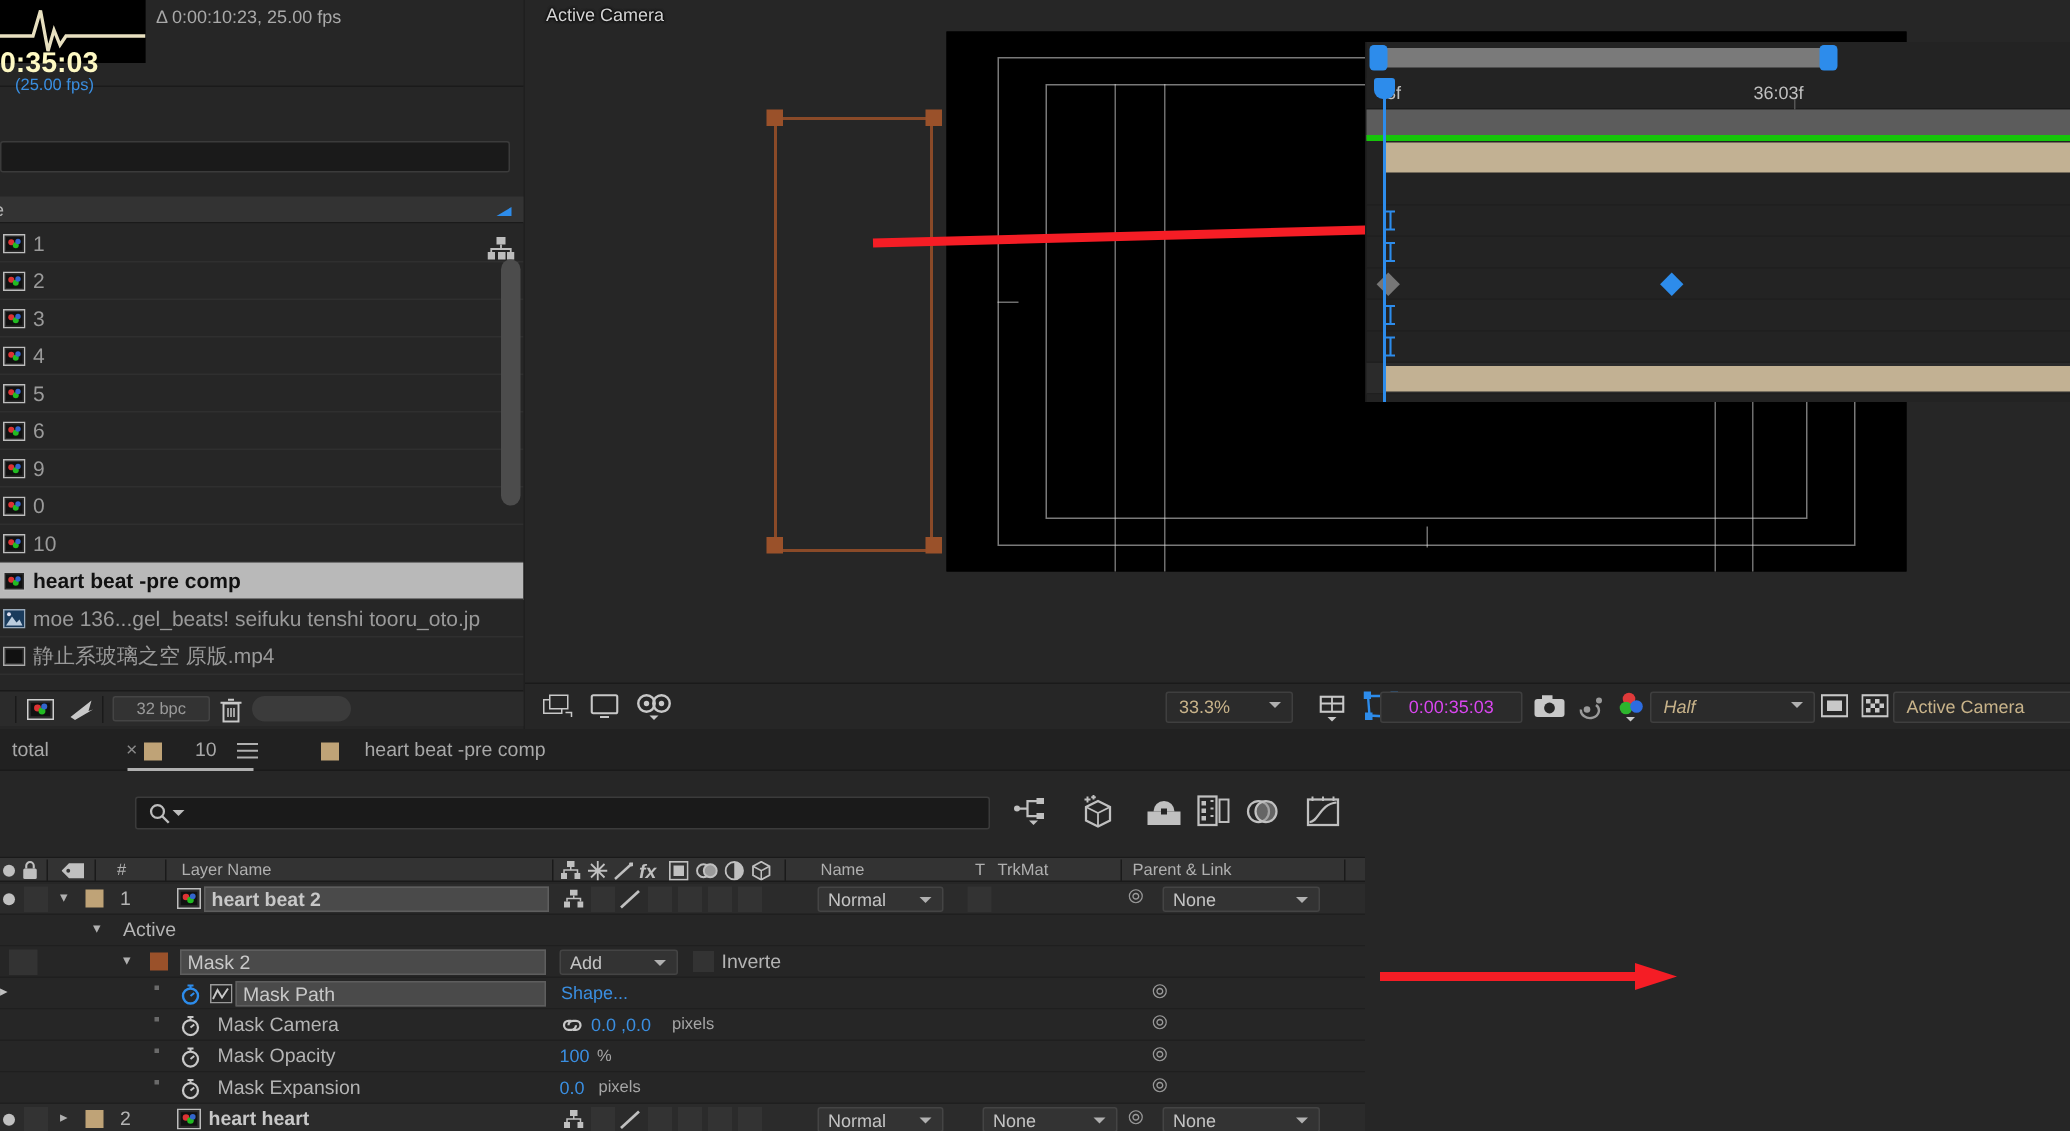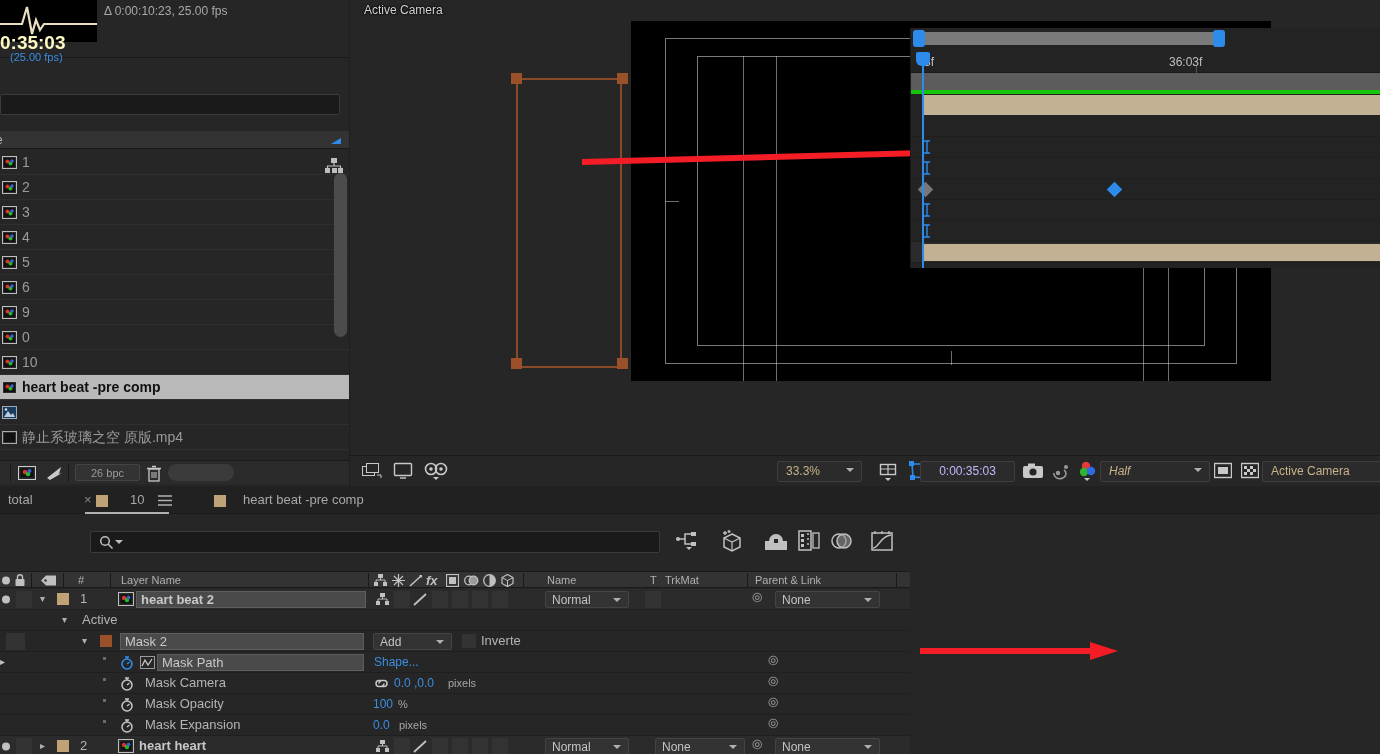--- a/index.html
+++ b/index.html
@@ -70,21 +70,21 @@
 
   
   #comp-bar { position:absolute; left:350px; top:455px; width:1030px; height:31px; background:#262626;
       border-top:1px solid #1a1a1a; }
   .cbtn { position:absolute; top:6px; color:#c0c0c0; }
   .cfield { position:absolute; top:5px; height:21px; background:#2b2b2b; border:1px solid #3f3f3f;
       border-radius:2px; color:#c8b38a; font-size:12px; line-height:19px; padding-left:8px; }
   .cfield .chev { position:absolute; right:7px; top:6px; width:0;height:0;
       border-left:4px solid transparent; border-right:4px solid transparent; border-top:4px solid #b0b0b0;}
   .cfield.num { color:#c8b38a; }
-  .cfield.tc { color:#c4b5fd; text-align:center; padding-left:0; }
+  .cfield.tc { color:#d946ef; text-align:center; padding-left:0; }
   #res-field { left:750px; width:110px;font-style:italic; }
   #cam-field { left:912px; width:135px; }
   #zoom-field { left:427px; width:85px; }
   #time-field { left:570px; width:95px; }
 
   
   #tl-panel { position:absolute; left:0; top:486px; width:1380px; height:268px; background:#262626; }
   #tl-tabs { position:absolute; left:0; top:0; width:1380px; height:28px; background:#212121;
       border-bottom:1px solid #1a1a1a; }
   .tabchip { position:absolute; top:0; height:28px; line-height:28px; color:#a8a8a8; font-size:13px; }
@@ -239,21 +239,21 @@
               <rect x="0.5" y="0.5" width="14" height="12" fill="#2b2b2b" stroke="#bdbdbd"></rect>
               <rect x="2" y="2" width="11" height="9" fill="#111"></rect>
               <circle cx="5.5" cy="5.5" r="2" fill="#d33"></circle>
               <circle cx="8.5" cy="7.5" r="2" fill="#2b2"></circle>
               <circle cx="10" cy="5" r="1.8" fill="#36c"></circle>
             </svg></span><span class="ptxt">heart beat -pre comp</span></div>
         <div class="prow"><span class="ricon"><svg width="15" height="13" viewBox="0 0 15 13">
               <rect x="0.5" y="0.5" width="14" height="12" fill="#1a3b5c" stroke="#9ab"></rect>
               <path d="M2 11 L6 5 L9 9 L11 7 L13 11 Z" fill="#bcd"></path>
               <circle cx="4" cy="3.5" r="1.3" fill="#dde"></circle>
-            </svg></span></div>
+            </svg></span><span class="ptxt">moe 136...gel_beats! seifuku tenshi tooru_oto.jp</span></div>
         <div class="prow"><span class="ricon"><svg width="15" height="13" viewBox="0 0 15 13">
               <rect x="0.5" y="0.5" width="14" height="12" fill="#333" stroke="#aaa"></rect>
               <rect x="2" y="2" width="11" height="9" fill="#111"></rect>
             </svg></span><span class="ptxt">静止系玻璃之空 原版.mp4</span></div>
       </div>
 
     <div id="proj-treeicon">
       <svg width="18" height="16" viewBox="0 0 18 16">
         <rect x="6" y="0" width="6" height="5" fill="#bdbdbd"></rect>
         <rect x="0" y="10" width="5" height="5" fill="#bdbdbd"></rect>
@@ -274,21 +274,21 @@
           <circle cx="10" cy="9" r="2.3" fill="#2b2"></circle>
           <circle cx="11.5" cy="6" r="2.0" fill="#36c"></circle>
         </svg>
       </span>
       <span style="position:absolute;left:46px;top:4px">
         <svg width="18" height="16" viewBox="0 0 18 16">
           <path d="M1 13 L15 2 L13 9 L16 8 L4 15 Z" fill="#c9c9c9"></path>
         </svg>
       </span>
       <span class="tb-sep" style="left:68px"></span>
-      <div id="bpc-btn">26 bpc</div>
+      <div id="bpc-btn">32 bpc</div>
       <span style="position:absolute;left:146px;top:4px">
         <svg width="16" height="17" viewBox="0 0 16 17">
           <rect x="3" y="4" width="10" height="12" fill="none" stroke="#c9c9c9" stroke-width="1.3"></rect>
           <path d="M1 3.5 H15 M6 1.5 H10" stroke="#c9c9c9" stroke-width="1.3" fill="none"></path>
           <path d="M6 7 V13 M8 7 V13 M10 7 V13" stroke="#c9c9c9" stroke-width="1" fill="none"></path>
         </svg>
       </span>
       <div id="proj-pill"></div>
     </div>
   </div>

